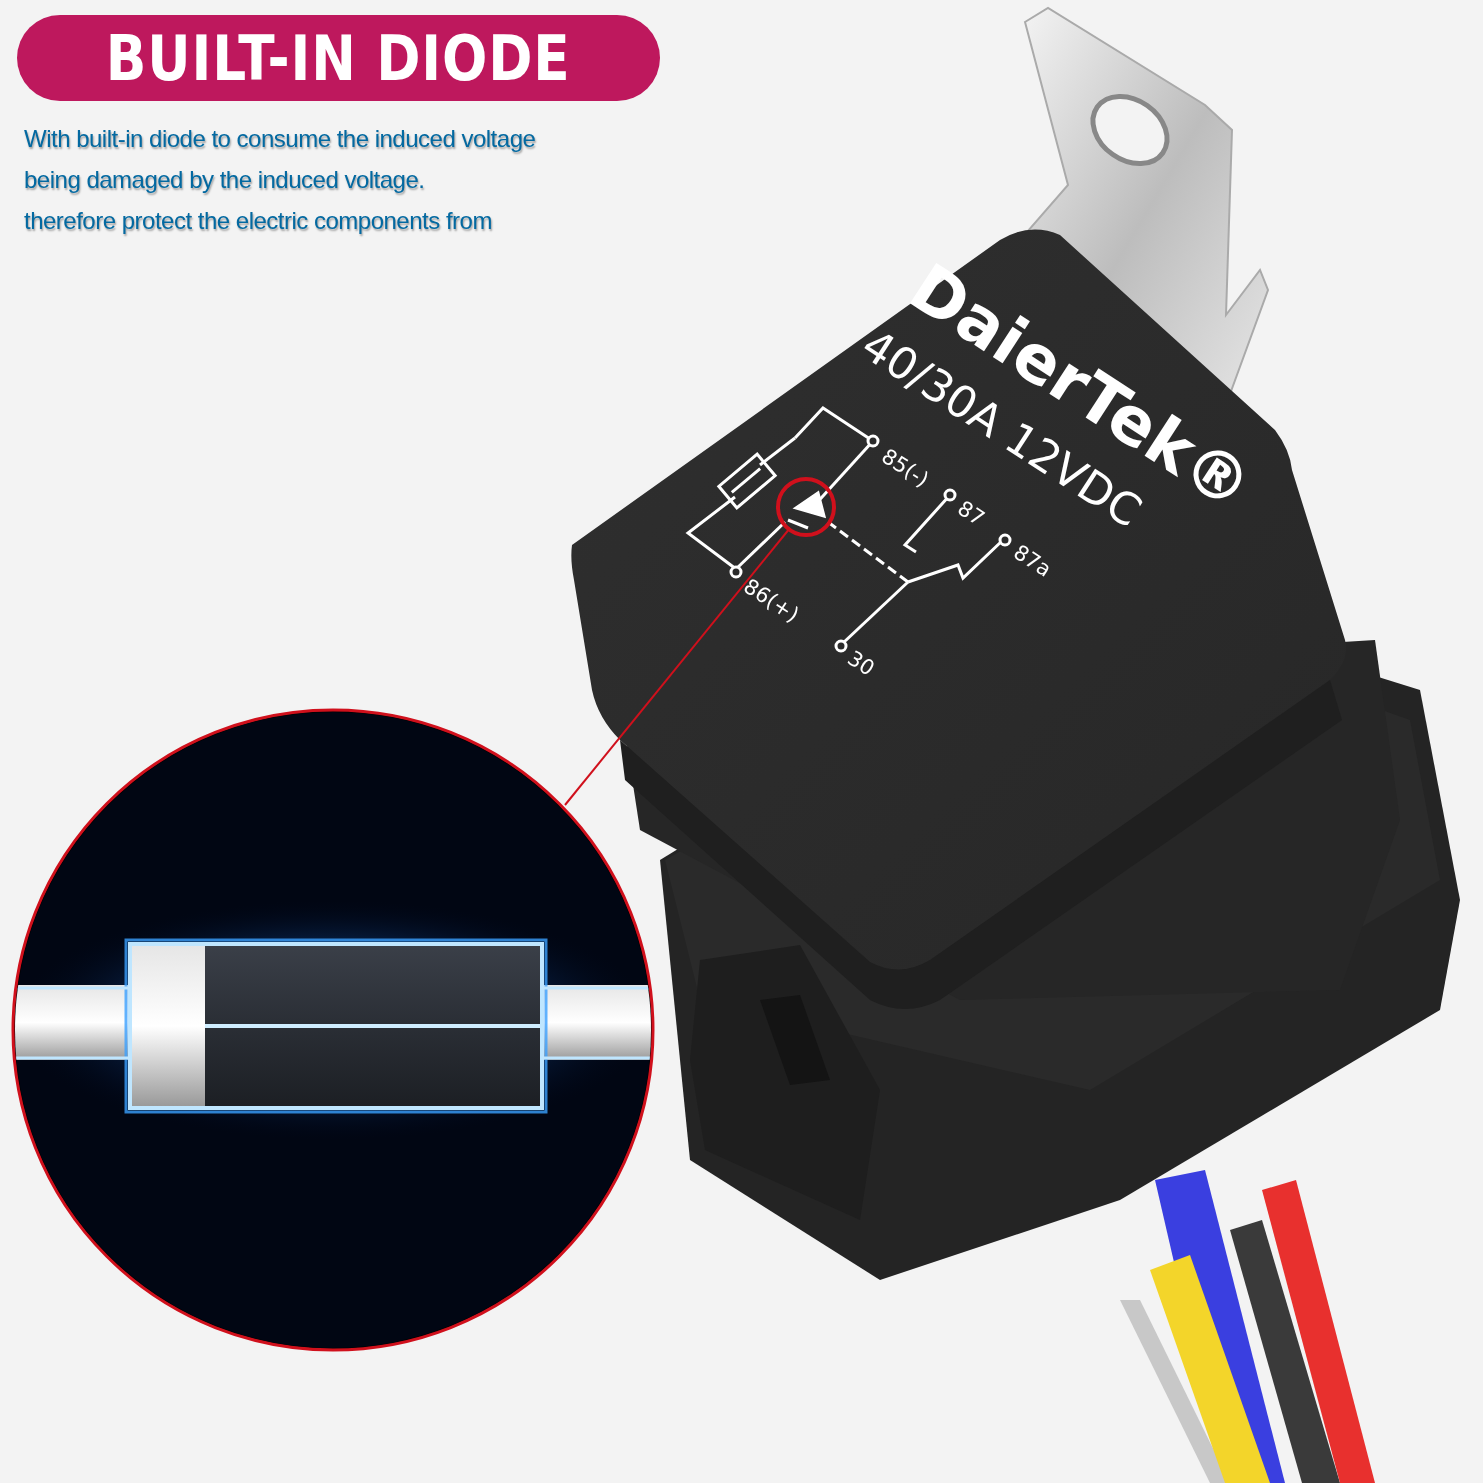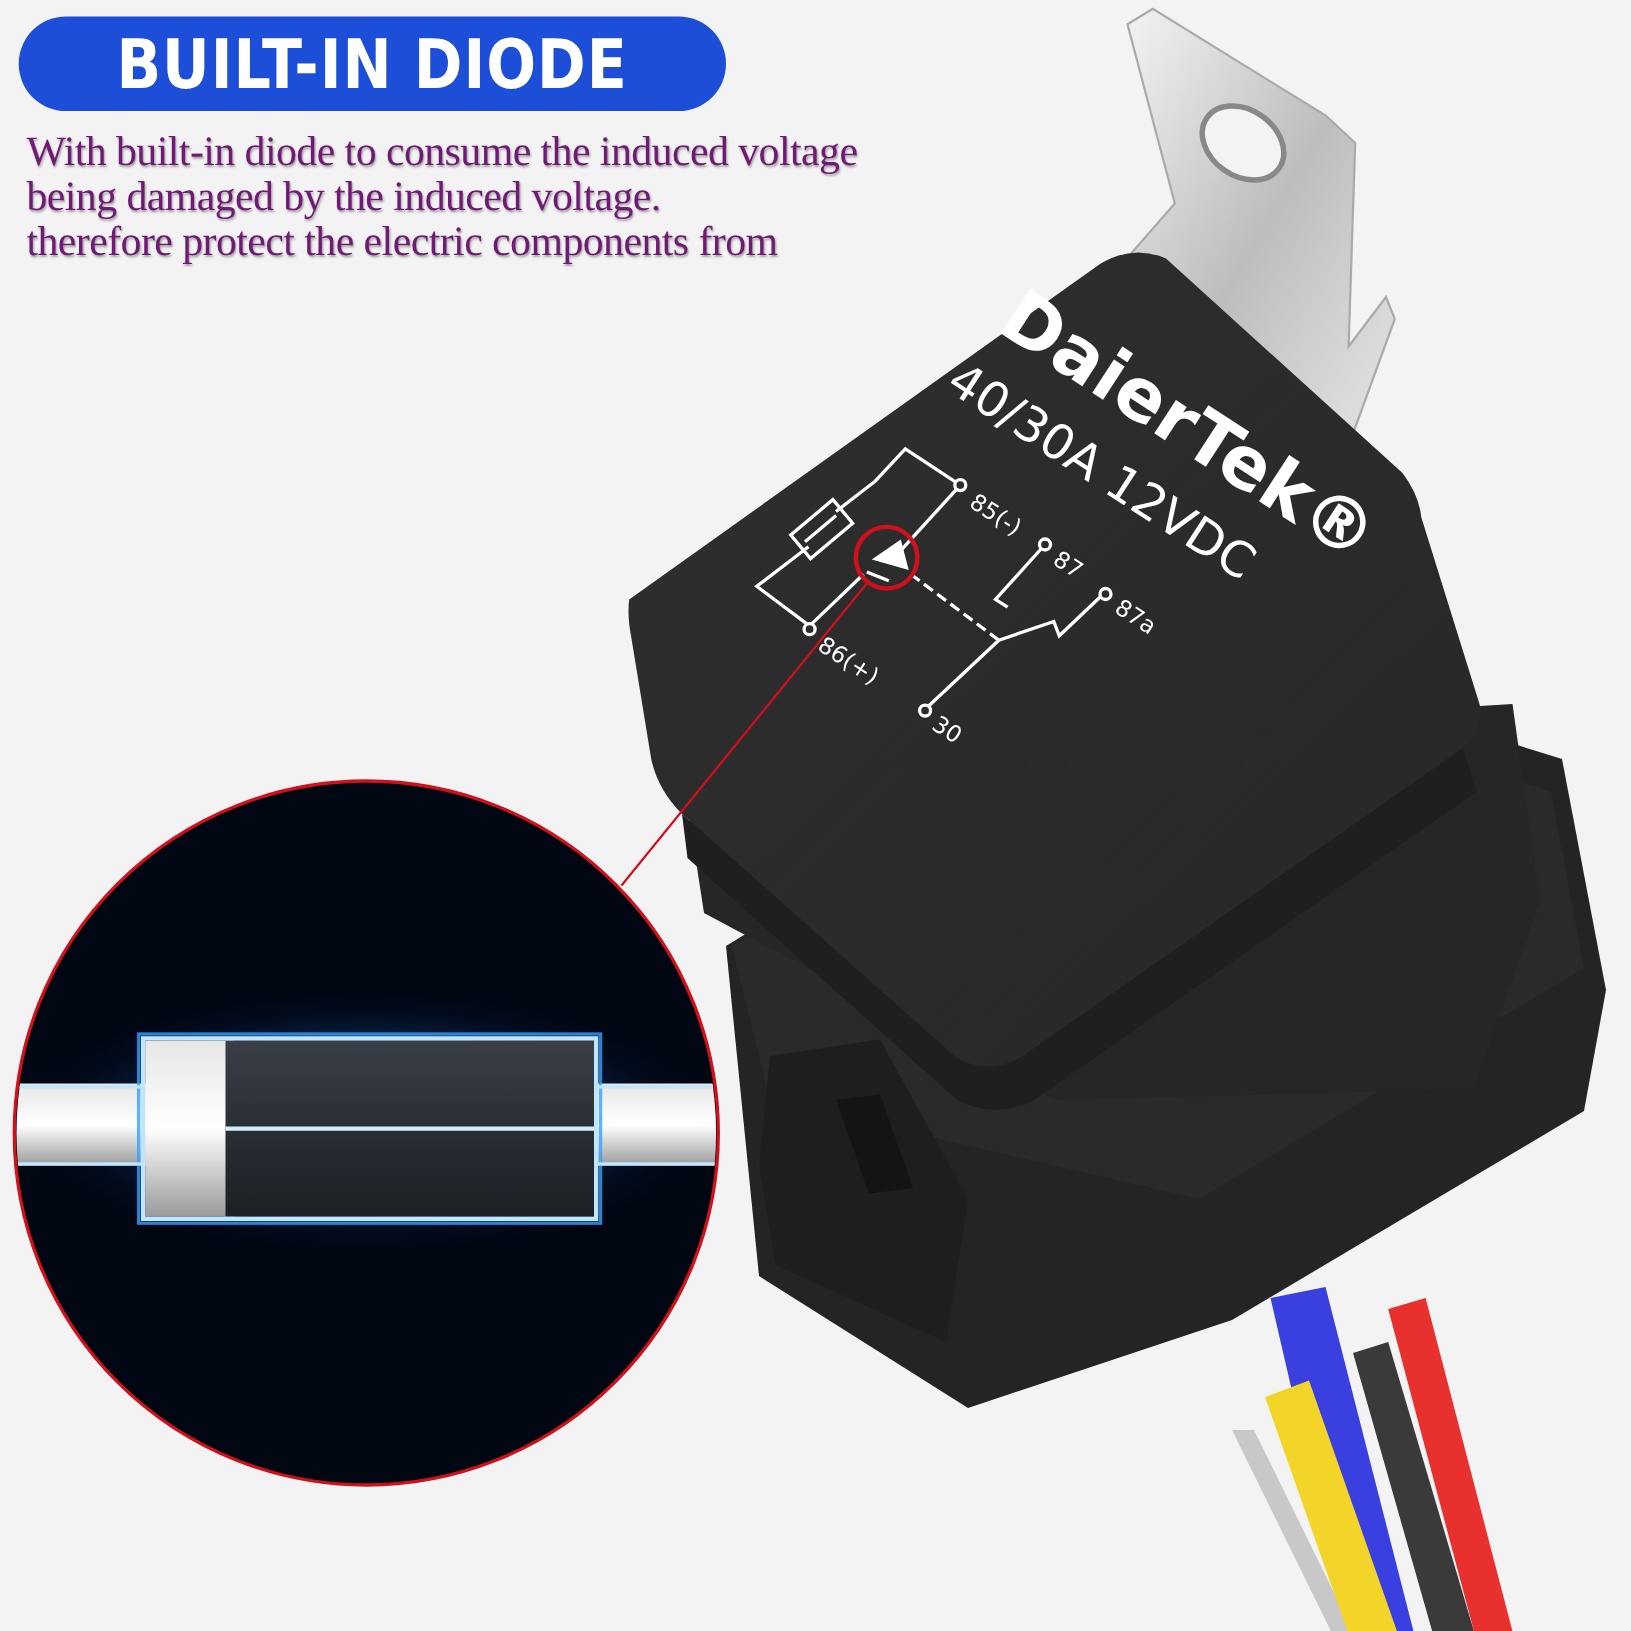--- a/index.html
+++ b/index.html
@@ -5,31 +5,31 @@
   html, body { margin: 0; padding: 0; }
   body {
     width: 1483px; height: 1483px; overflow: hidden;
     background: #f3f3f3; position: relative;
     font-family: "Liberation Sans", sans-serif;
   }
   .canvas { position: absolute; left: 0; top: 0; width: 1483px; height: 1483px; }
 
   .banner {
     position: absolute; left: 17px; top: 15px; width: 643px; height: 86px;
-    background: #1d4ed8; border-radius: 43px;
+    background: #be185d; border-radius: 43px;
     display: flex; align-items: center; justify-content: center;
   }
   .banner-text {
     color: #fff; font-weight: bold; font-size: 62px; letter-spacing: 1px;
     font-family: "DejaVu Sans", sans-serif; transform: scaleX(0.86);
   }
   .desc {
     position: absolute; left: 24px; top: 118px; width: 940px;
-    font-family: Liberation Serif, serif; font-size: 38px; line-height: 41px;
-    color: #701a75; text-shadow: 1px 2px 2px rgba(0,0,0,0.35);
+    font-family: Liberation Sans, sans-serif; font-size: 24px; line-height: 41px;
+    color: #0369a1; text-shadow: 1px 2px 2px rgba(0,0,0,0.35);
     letter-spacing: -0.5px;
   }
   .desc div { white-space: nowrap; }
 
   svg text { font-family: "DejaVu Sans", sans-serif; }
 </style>
 </head>
 <body>
 
 <div class="canvas">

